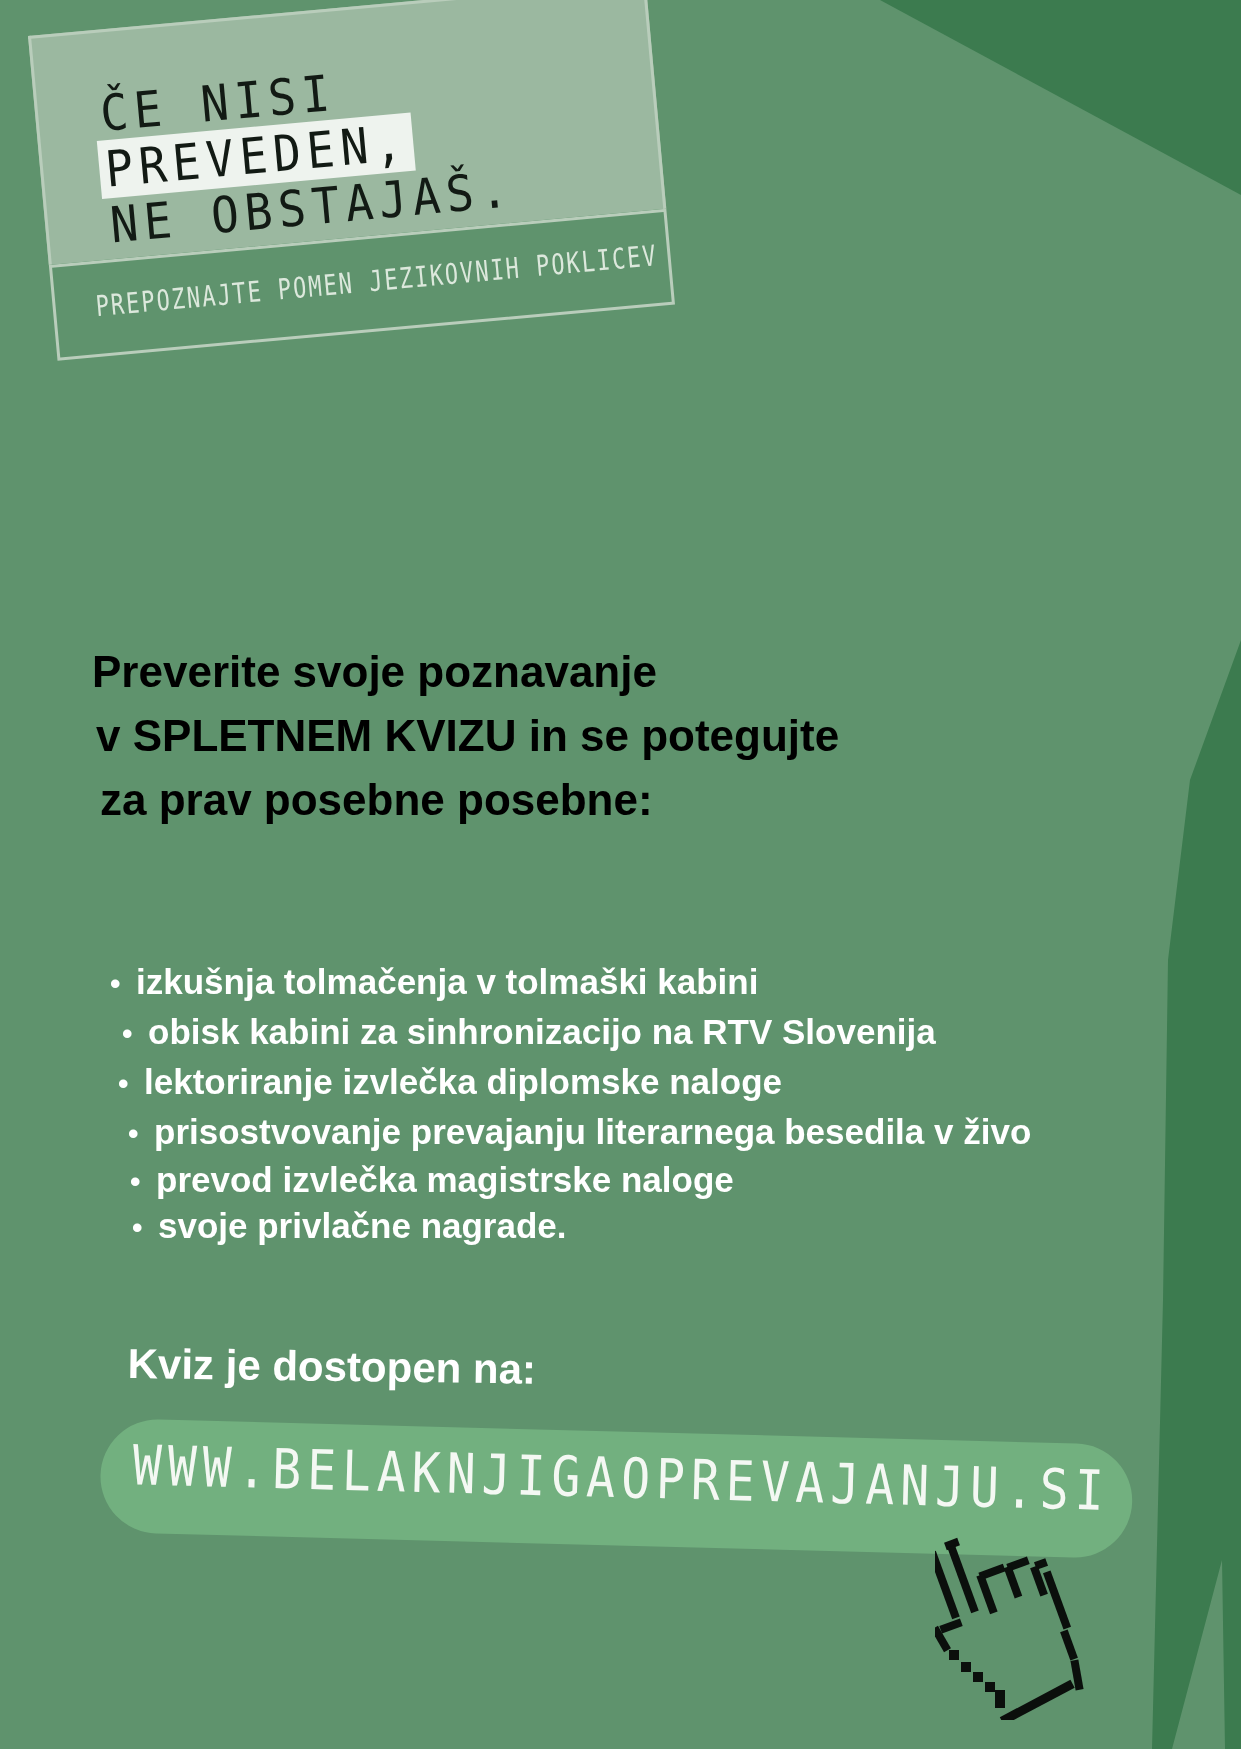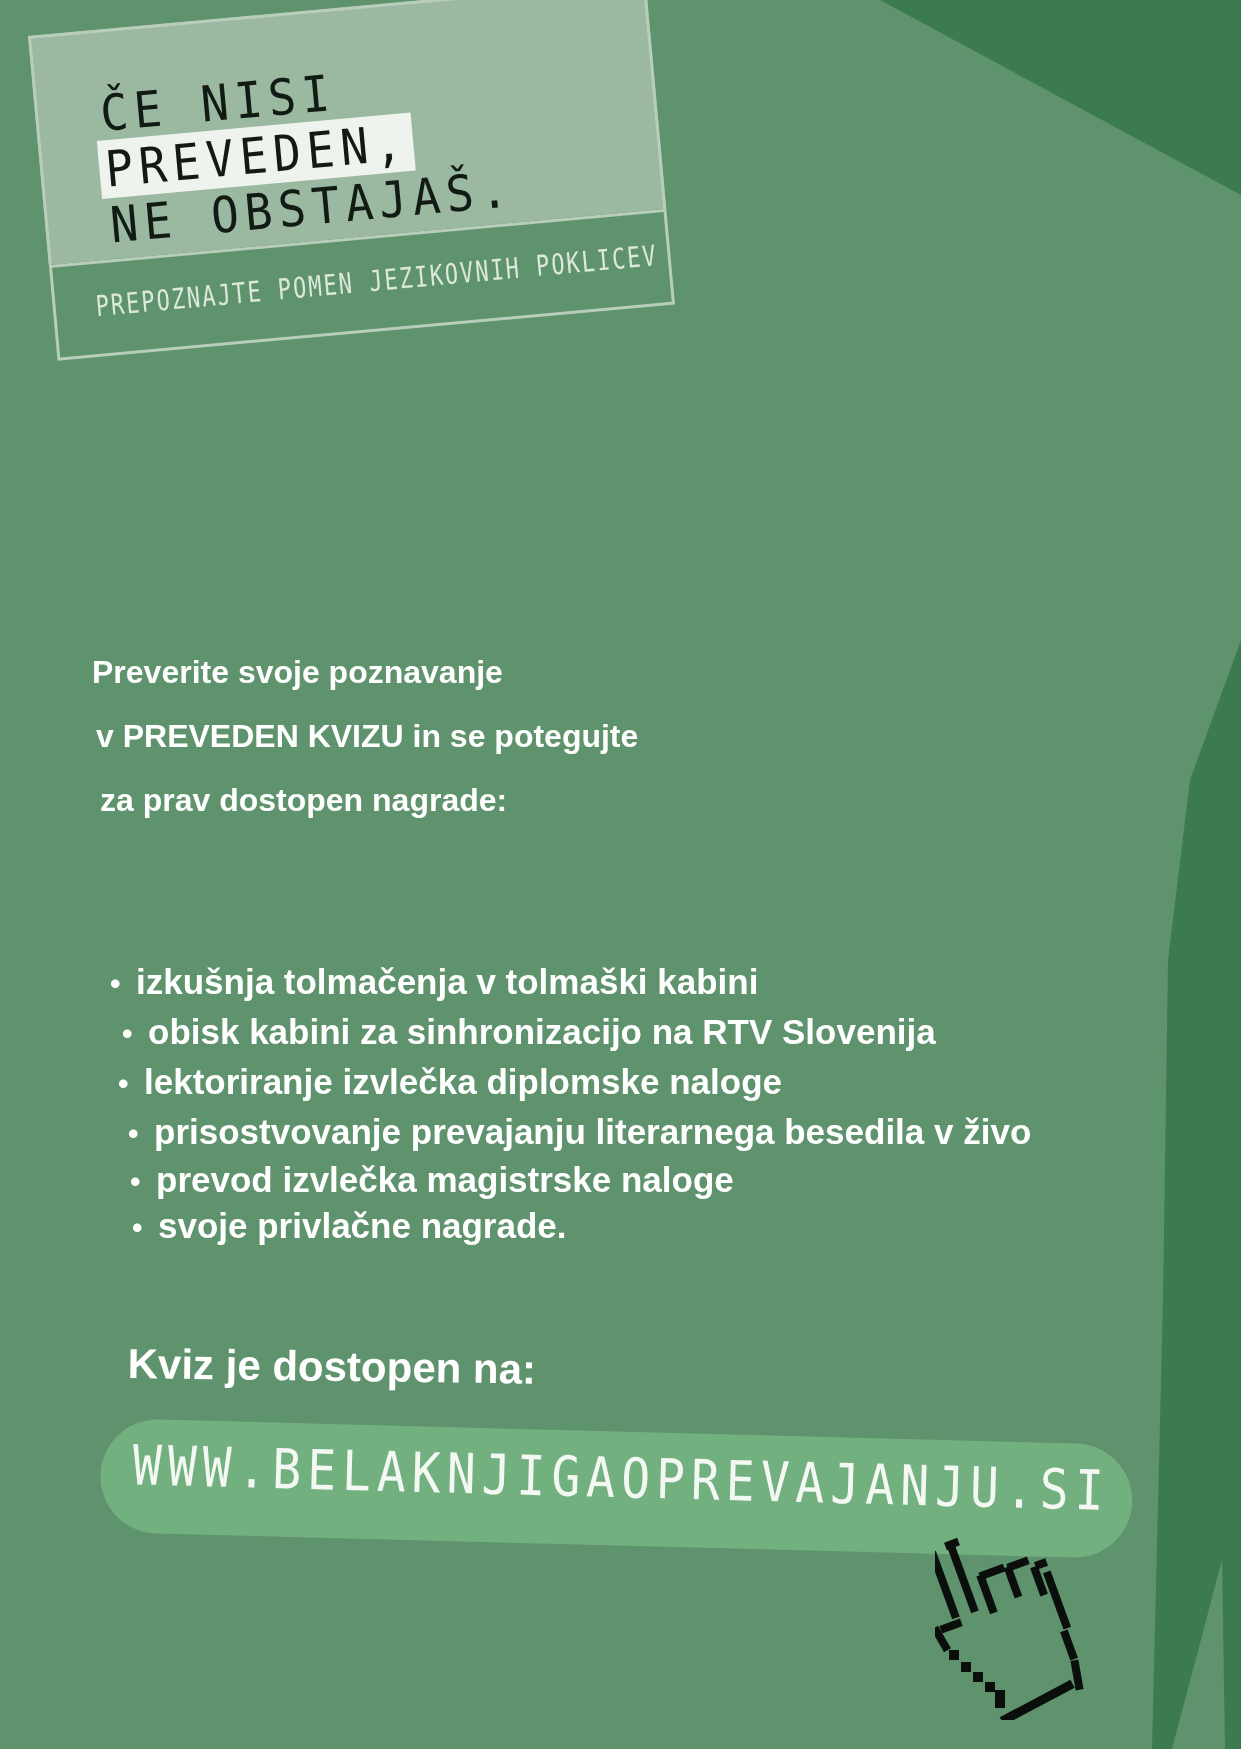--- a/index.html
+++ b/index.html
@@ -39,22 +39,22 @@
     .tag-line.l1 { top:54px; }
     .tag-line.l2 { top:110px; }
     .tag-line.l2 span { background:#eef3ee; padding:0 6px; margin-left:-6px; }
     .tag-line.l3 { top:166px; }
     .tag-sub {
       position:absolute; left:40px; top:30px; font-family:"DejaVu Sans Mono", monospace;
       font-size:22px; color:#dce8dc; letter-spacing:2px;
       transform: scaleY(1.3);
     }
     .headline {
-      position:absolute; left:92px; top:640px; color:#ffffff;
-      font-size:32px; font-weight:bold; line-height:64px;
+      position:absolute; left:92px; top:640px; color:#000000;
+      font-size:44px; font-weight:bold; line-height:64px;
       font-family:"Liberation Sans Narrow","Liberation Sans", sans-serif;
     }
     .headline div { white-space:nowrap; }
     .headline .h2 { margin-left:2px; }
     .headline .h3 { margin-left:4px; }
     .headline .h4 { margin-left:8px; }
     .prizes {
       position:absolute; left:110px; top:948px; color:#ffffff;
       font-size:35px; font-weight:bold;
     }
@@ -88,22 +88,22 @@
     <div class="tag-line l2"><span>PREVEDEN,</span></div>
     <div class="tag-line l3">NE OBSTAJAŠ.</div>
   </div>
   <div class="tag-bottom">
     <div class="tag-sub">PREPOZNAJTE POMEN JEZIKOVNIH POKLICEV</div>
   </div>
 </div>
 
 <div class="headline">
   <div class="h1">Preverite svoje poznavanje</div>
-  <div class="h3">v PREVEDEN KVIZU in se potegujte</div>
-  <div class="h4">za prav dostopen nagrade:</div>
+  <div class="h3">v SPLETNEM KVIZU in se potegujte</div>
+  <div class="h4">za prav posebne posebne:</div>
 </div>
 
 <div class="prizes">
   <div class="prize" style="left:0;top:0;"><span class="dot">•</span><span>izkušnja tolmačenja v tolmaški kabini</span></div>
   <div class="prize" style="left:12px;top:50px;"><span class="dot">•</span><span>obisk kabini za sinhronizacijo na RTV Slovenija</span></div>
   <div class="prize" style="left:8px;top:100px;"><span class="dot">•</span><span>lektoriranje izvlečka diplomske naloge</span></div>
   <div class="prize" style="left:18px;top:150px;"><span class="dot">•</span><span>prisostvovanje prevajanju literarnega besedila v živo</span></div>
   <div class="prize" style="left:20px;top:198px;"><span class="dot">•</span><span>prevod izvlečka magistrske naloge</span></div>
   <div class="prize" style="left:22px;top:244px;"><span class="dot">•</span><span>svoje privlačne nagrade.</span></div>
 </div>

